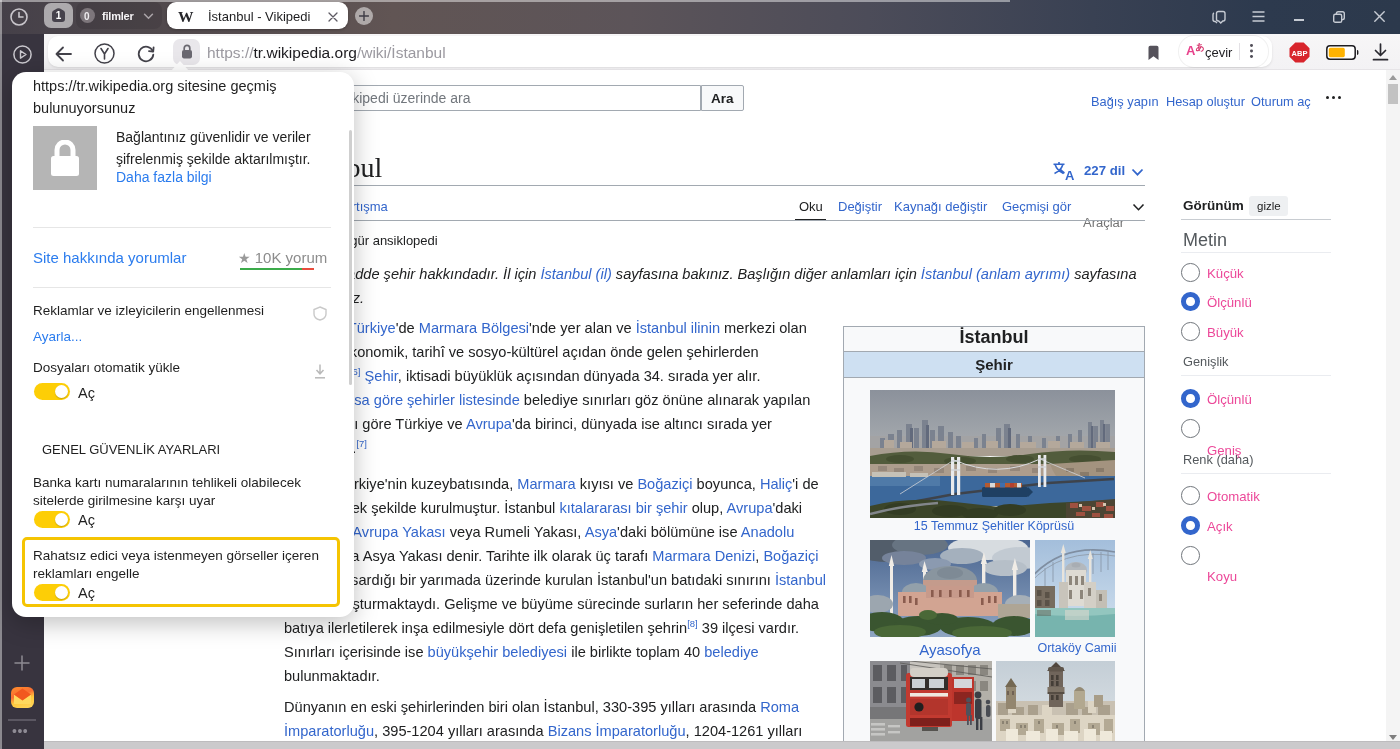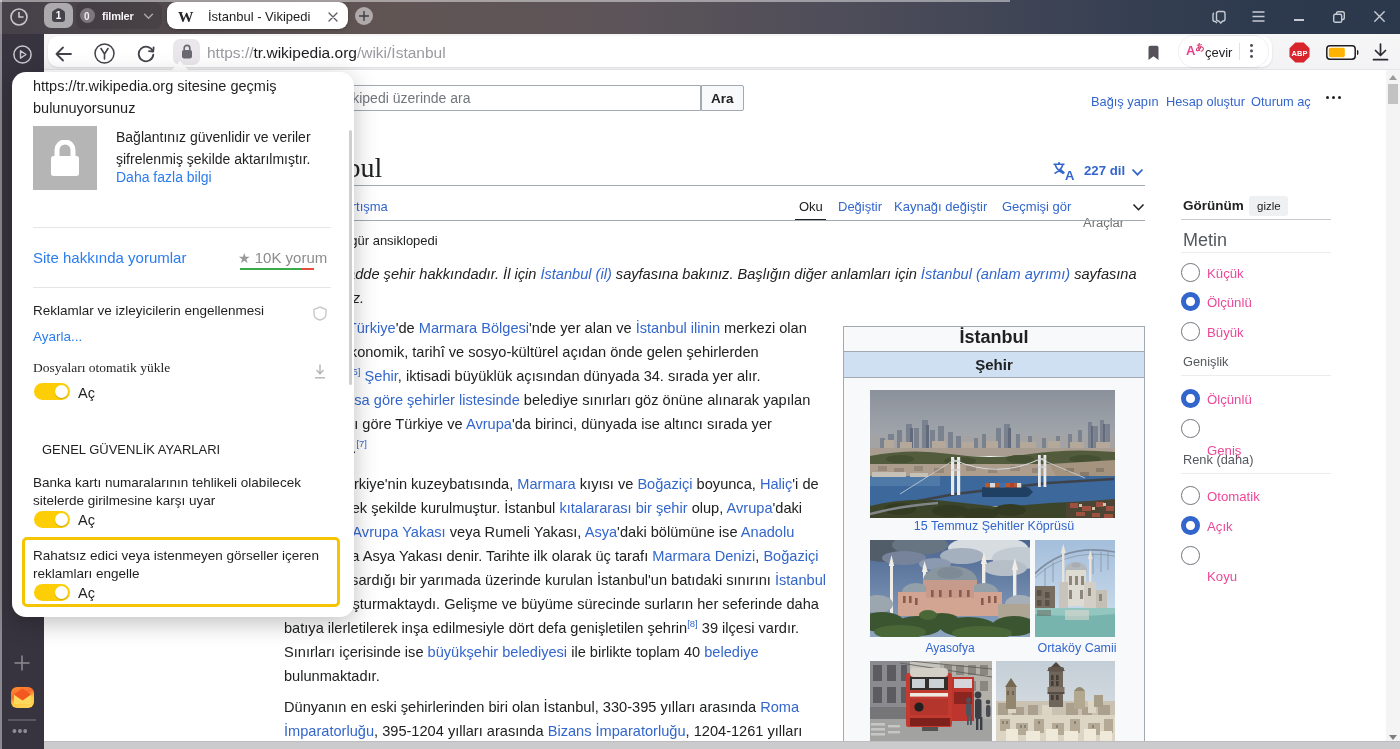--- a/index.html
+++ b/index.html
@@ -461,21 +461,21 @@
         <rect x="2" y="50" width="4.5" height="6"></rect>
         <rect x="10" y="52" width="4.5" height="6"></rect>
         <rect x="2" y="60" width="4.5" height="6"></rect>
         <rect x="10" y="60" width="4.5" height="6"></rect>
       </g>
     <rect y="68" width="80" height="29" fill="#77b4ae"></rect>
     <path d="M0 68 H80 V74 Q40 78 0 74 Z" fill="#93c6bf"></path>
     <rect x="30" y="70" width="24" height="10" fill="#dcd8ce" opacity="0.6"></rect>
     <rect x="2" y="70" width="14" height="6" fill="#5d564c" opacity="0.45"></rect>
   </svg>
-  <div class="abs" style="left:870px;top:641px;width:160px;text-align:center;font-size:12px;"><span class="bl">Ayasofya</span></div>
+  <div class="abs" style="left:870px;top:641px;width:160px;text-align:center;font-size:15px;"><span class="bl">Ayasofya</span></div>
   <div class="abs" style="left:1037px;top:641px;width:80px;text-align:center;font-size:12.5px;white-space:nowrap;"><span class="bl">Ortaköy Camii</span></div>
   <svg class="abs" style="left:870px;top:661px" width="122" height="80" viewBox="0 0 122 80">
     <rect width="122" height="80" fill="#adaca9"></rect>
     <rect x="0" y="0" width="40" height="60" fill="#8b8b8f"></rect>
     <g fill="#5c5c60">
         <rect x="3" y="4" width="9" height="16"></rect>
         <rect x="17" y="4" width="9" height="16"></rect>
         <rect x="3" y="26" width="9" height="16"></rect>
         <rect x="17" y="26" width="9" height="16"></rect>
         <rect x="31" y="4" width="6" height="16"></rect>
@@ -657,21 +657,21 @@
   <div class="abs plink" style="left:33px;top:249px;font-size:15px;">Site hakkında yorumlar</div>
   <div class="abs" style="left:238px;top:249px;font-size:15px;color:#8c8c8c;"><span style="color:#9a9a9a;font-size:14px;">★</span> 10K yorum</div>
   <div class="abs" style="left:240px;top:268px;width:62px;height:2px;background:#3bab4a;"></div>
   <div class="abs" style="left:302px;top:268px;width:12px;height:2px;background:#e84c3d;"></div>
   <div class="abs pdiv" style="left:33px;top:287px;width:298px;"></div>
   <div class="abs ptxt" style="left:33px;top:302px;">Reklamlar ve izleyicilerin engellenmesi</div>
   <svg class="abs" style="left:313px;top:306px" width="14" height="15" viewBox="0 0 14 15">
     <path d="M7 1 L13 3.5 L13 8 Q13 12.5 7 14 Q1 12.5 1 8 L1 3.5 Z" fill="none" stroke="#c9c9c9" stroke-width="1.4"></path>
   </svg>
   <div class="abs plink" style="left:33px;top:329px;">Ayarla...</div>
-  <div class="abs ptxt" style="left:33px;top:359px;font-family:Liberation Serif, serif;">Dosyaları otomatik yükle</div>
+  <div class="abs ptxt" style="left:33px;top:359px;">Dosyaları otomatik yükle</div>
   <svg class="abs" style="left:314px;top:364px" width="12" height="15" viewBox="0 0 12 15">
     <path d="M6 0.5 V9 M2.5 6 L6 9.8 L9.5 6" fill="none" stroke="#b9b9b9" stroke-width="1.5"></path>
     <path d="M1 13.8 H11" stroke="#b9b9b9" stroke-width="1.5"></path>
   </svg>
   <div class="abs toggle" style="left:34px;top:383px;">
       <span class="knob"></span>
     </div>
   <div class="abs ptxt" style="left:78px;top:384px;font-size:14.5px;">Aç</div>
   <div class="abs" style="left:42px;top:442px;font-size:13px;color:#1f1f1f;">GENEL GÜVENLİK AYARLARI</div>
   <div class="abs ptxt" style="left:33px;top:474px;">Banka kartı numaralarının tehlikeli olabilecek<br>sitelerde girilmesine karşı uyar</div>

